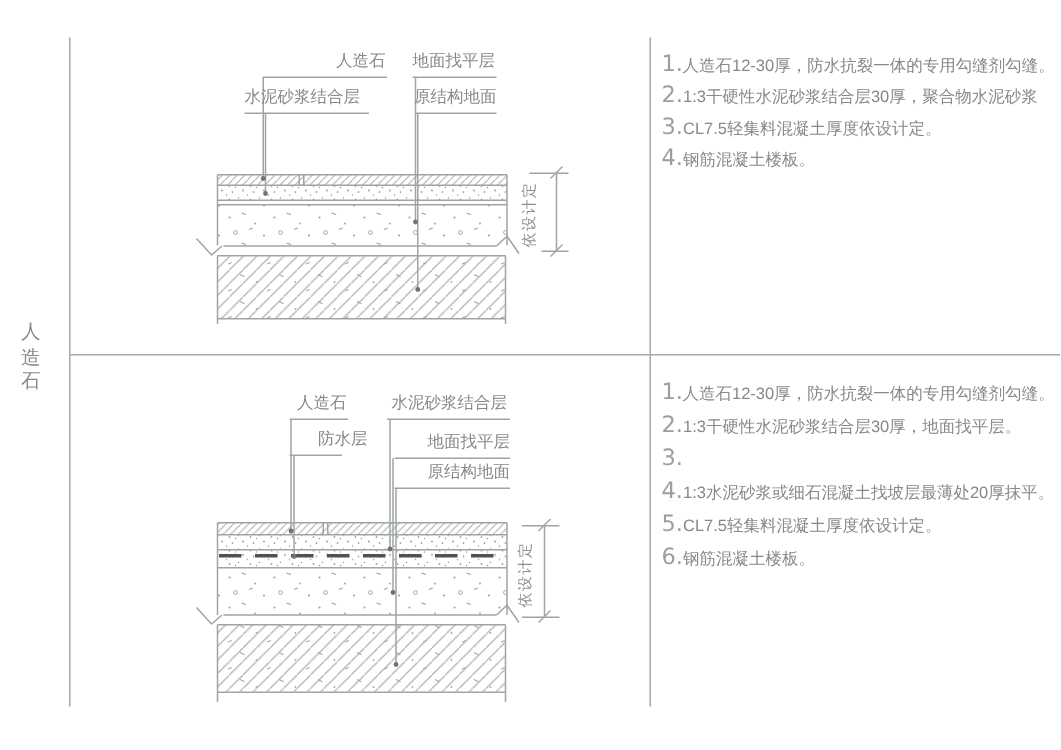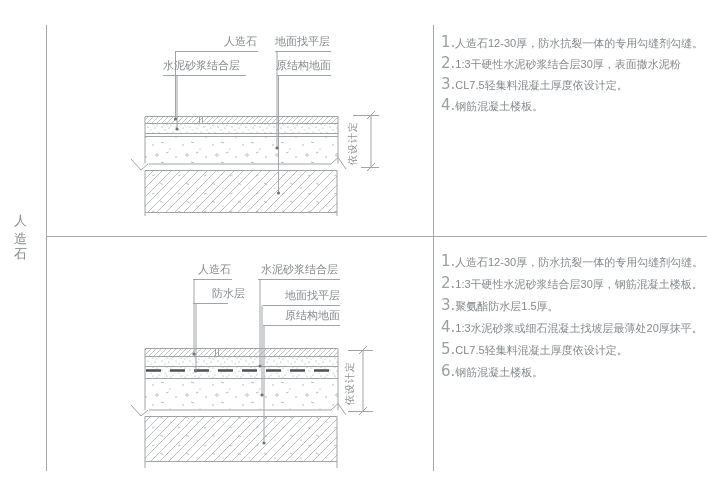--- a/index.html
+++ b/index.html
@@ -208,44 +208,43 @@
   <div class="txt r" style="left:263px;top:309px;width:77px;">原结构地面</div>
   <div class="dim-text" style="left:328px;top:376px;">依设计定</div>
 
   <div class="notes notes-top">
     <div class="note-row">
       <span class="note-num">1.</span>
       <span class="note-text">人造石12-30厚，防水抗裂一体的专用勾缝剂勾缝。</span>
     </div>
     <div class="note-row">
       <span class="note-num">2.</span>
-      <span class="note-text">1:3干硬性水泥砂浆结合层30厚，表面撒水泥粉</span>
+      <span class="note-text">1:3干硬性水泥砂浆结合层30厚，聚合物水泥砂浆</span>
     </div>
     <div class="note-row">
       <span class="note-num">3.</span>
       <span class="note-text">CL7.5轻集料混凝土厚度依设计定。</span>
     </div>
     <div class="note-row">
       <span class="note-num">4.</span>
       <span class="note-text">钢筋混凝土楼板。</span>
     </div>
   </div>
 
   <div class="notes notes-bottom">
     <div class="note-row">
       <span class="note-num">1.</span>
       <span class="note-text">人造石12-30厚，防水抗裂一体的专用勾缝剂勾缝。</span>
     </div>
     <div class="note-row">
       <span class="note-num">2.</span>
-      <span class="note-text">1:3干硬性水泥砂浆结合层30厚，钢筋混凝土楼板。</span>
+      <span class="note-text">1:3干硬性水泥砂浆结合层30厚，地面找平层。</span>
     </div>
     <div class="note-row">
       <span class="note-num">3.</span>
-      <span class="note-text">聚氨酯防水层1.5厚。</span>
     </div>
     <div class="note-row">
       <span class="note-num">4.</span>
       <span class="note-text">1:3水泥砂浆或细石混凝土找坡层最薄处20厚抹平。</span>
     </div>
     <div class="note-row">
       <span class="note-num">5.</span>
       <span class="note-text">CL7.5轻集料混凝土厚度依设计定。</span>
     </div>
     <div class="note-row">

